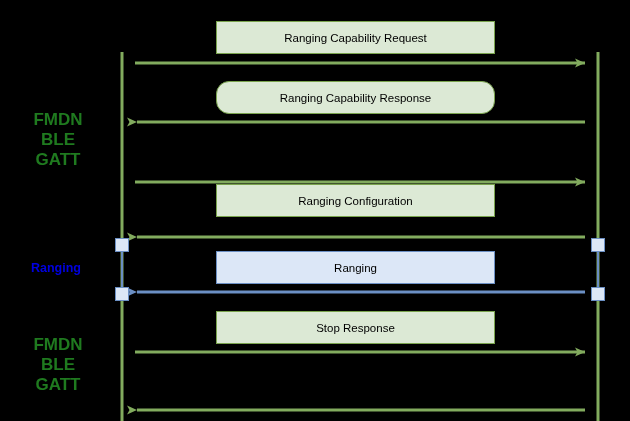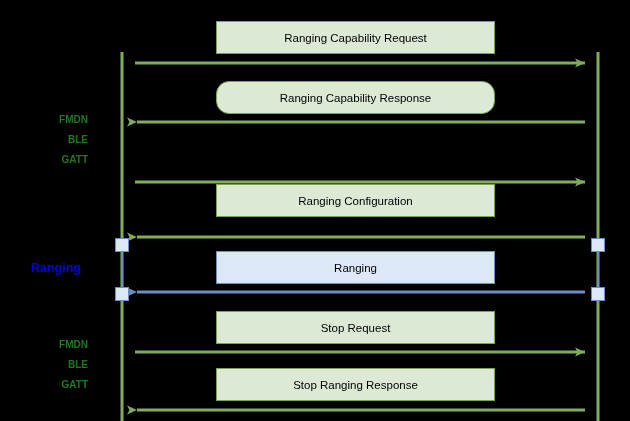--- a/index.html
+++ b/index.html
@@ -19,24 +19,24 @@
     position: absolute;
     left: 0;
     top: 0;
     width: 630px;
     height: 421px;
   }
   .phase-label {
     position: absolute;
     color: #1f7a1f;
     font-family: "Liberation Sans", sans-serif;
-    font-size: 10px;
+    font-size: 17px;
     font-weight: bold;
     line-height: 20px;
-    text-align: right;
+    text-align: center;
     white-space: pre;
     letter-spacing: 0px;
   }
   .ranging-label {
     position: absolute;
     color: #0000e0;
     font-family: "Liberation Sans", sans-serif;
     font-size: 12.5px;
     font-weight: bold;
     line-height: 16px;
@@ -146,17 +146,16 @@
 
   <div class="msg-box green" style="left:216px; top:21px; width:279px; height:33px;">Ranging Capability Request</div>
 
   <div class="msg-box green" style="left:216px; top:81px; width:279px; height:33px;border-radius:13px;">Ranging Capability Response</div>
 
   <div class="msg-box green" style="left:216px; top:141px; width:279px; height:33px;margin-top:43px;">Ranging Configuration</div>
 
 
   <div class="msg-box blue" style="left:216px; top:251px; width:279px; height:33px;">Ranging</div>
 
-  <div class="msg-box green" style="left:216px; top:311px; width:279px; height:33px;">Stop Request</div>
+  <div class="msg-box green" style="left:216px; top:311px; width:279px; height:33px;">Stop Response</div>
 
-  <div class="msg-box green" style="left:216px; top:368px; width:279px; height:33px;">Stop Ranging Response</div>
 
 </div>
 
 </body></html>

